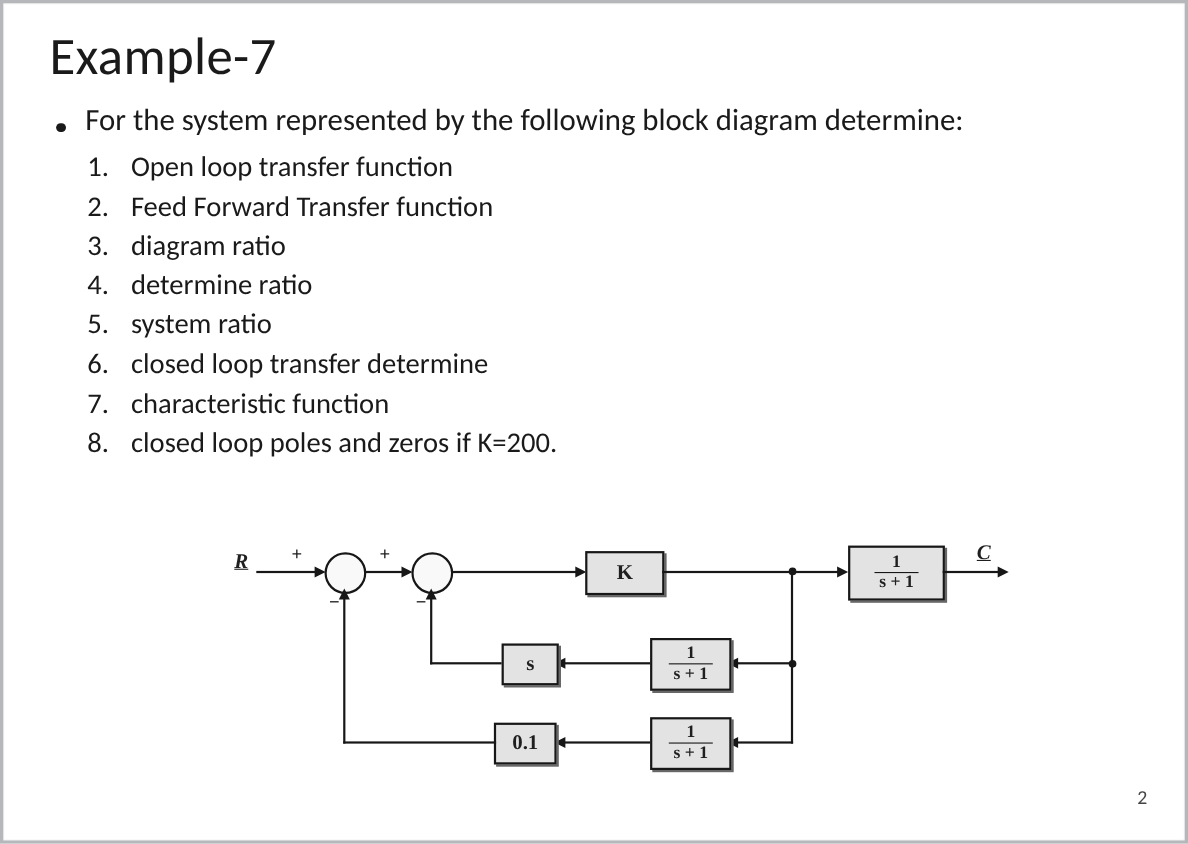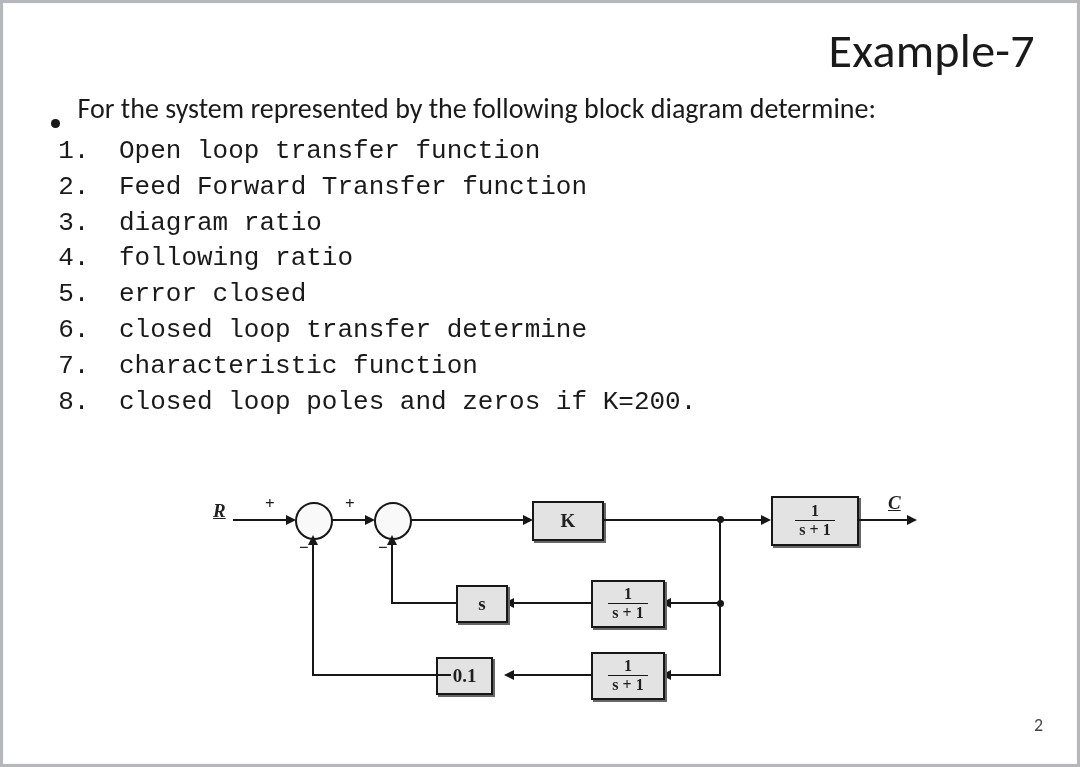--- a/index.html
+++ b/index.html
@@ -22,29 +22,29 @@
   }
   .page::after {
     
     content: "";
     position: absolute;
     inset: 0;
     pointer-events: none;
     box-shadow: inset 0 0 0 1px rgba(0,0,0,0.03);
   }
   h1.title {
-    text-align: right;
+    text-align: left;
     font-size: 48px;
     font-weight: 400;
     margin: 0 0 10px 0;
     letter-spacing: 0.3px;
   }
   .bullet-row {
     display: flex;
-    align-items: flex-end;
+    align-items: center;
     font-size: 28px;
     line-height: 1.35;
     text-align: justify;
     margin: 0 0 6px 6px;
   }
   .bullet-dot {
     width: 8.5px;
     height: 8.5px;
     border-radius: 50%;
     background: #1a1a1a;
@@ -55,21 +55,20 @@
     flex: 1;
   }
   ol.items {
     margin: 2px 0 0 60px;
     padding: 0;
     font-size: 26px;
     line-height: 1.38;
   }
   ol.items > li {
     padding-left: 14px;
-    font-family: Liberation Mono, monospace;
   }
   .slide-number {
     position: absolute;
     right: 34px;
     bottom: 28px;
     font-size: 18px;
     color: #444;
   }
 
   
@@ -150,22 +149,22 @@
 
   <div class="bullet-row">
     <span class="bullet-dot"></span>
     <span class="bullet-text">For the system represented by the following block diagram determine:</span>
   </div>
 
   <ol class="items">
     <li>Open loop transfer function</li>
     <li>Feed Forward Transfer function</li>
     <li>diagram ratio</li>
-    <li>following ratio</li>
-    <li>error closed</li>
+    <li>determine ratio</li>
+    <li>system ratio</li>
     <li>closed loop transfer determine</li>
     <li>characteristic function</li>
     <li>closed loop poles and zeros if K=200.</li>
   </ol>
 
   <div class="diagram">
 
     <span class="lbl" style="left:20px; top:12px; text-decoration: underline;">R</span>
     <div class="hline" style="left:40px; top:31px; width:55px;"></div>
     <div class="arrow-head right" style="left:93px; top:26.5px;"></div>
@@ -231,21 +230,21 @@
     <div class="arrow-head left" style="left:468px; top:181.5px;"></div>
     <div class="blk" style="left:398px; top:164px; width:70px; height:44px;">
       <span class="frac">
         <span>1</span>
         <span class="den">s + 1</span>
       </span>
     </div>
 
     <div class="hline" style="left:320px; top:186px; width:78px;"></div>
     <div class="arrow-head left" style="left:311px; top:181.5px;"></div>
-    <div class="blk" style="left:243px; top:169px; width:53px; height:34px;">
+    <div class="blk" style="left:256px; top:169px; width:53px; height:34px;">
       <span>0.1</span>
     </div>
 
     <div class="hline" style="left:119px; top:186px; width:139px;"></div>
     <div class="vline" style="left:119px; top:50px; height:138px;"></div>
     <div class="arrow-head" style="left:114.5px; top:42px; width:0;height:0;border-left:5px solid transparent;border-right:5px solid transparent;border-bottom:10px solid #111;"></div>
 
   </div>
 
   <div class="slide-number">2</div>

